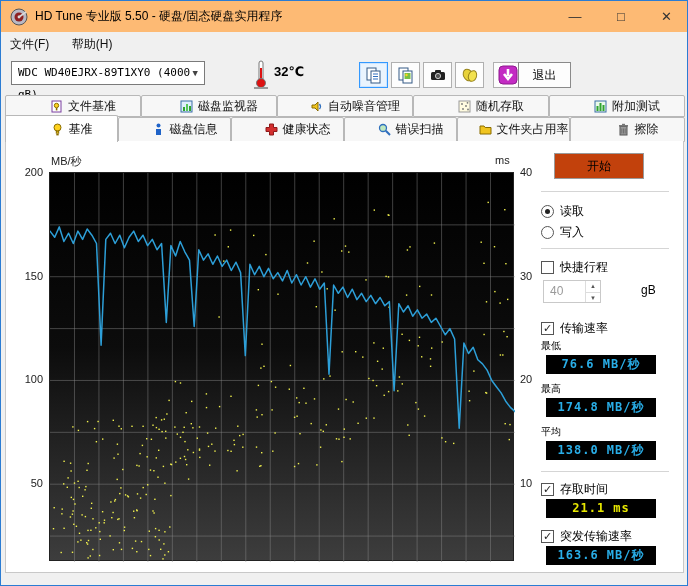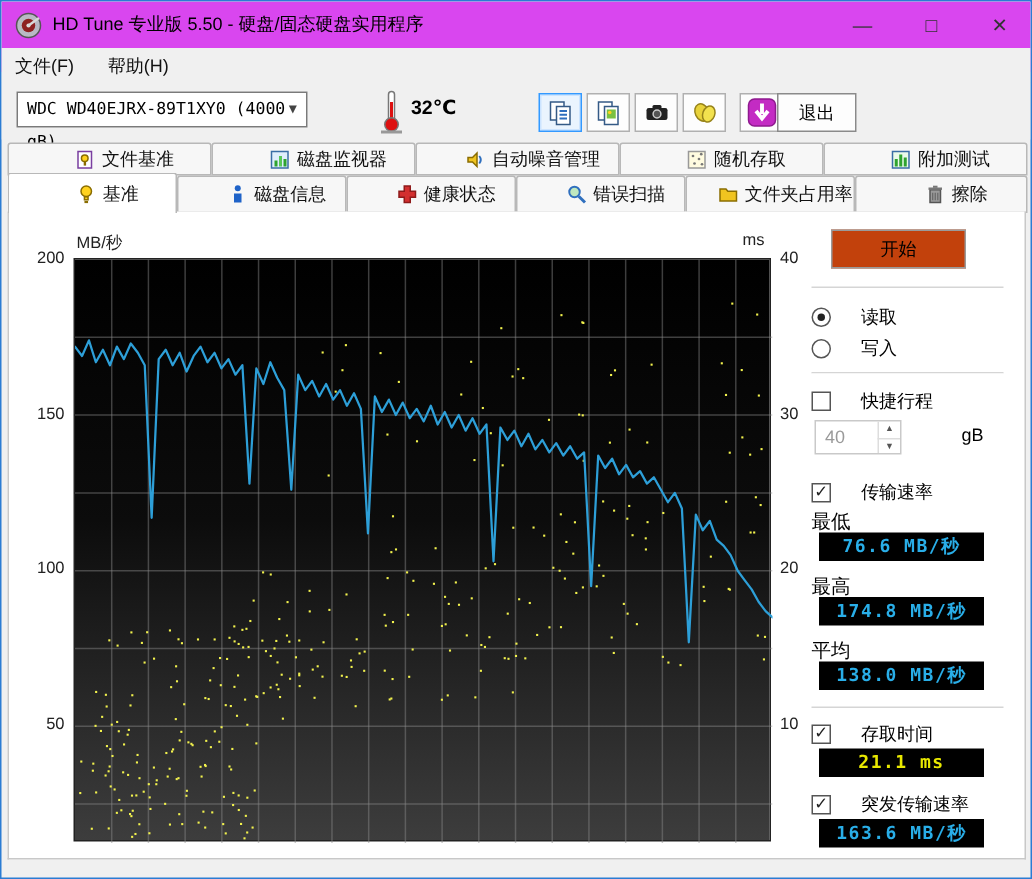--- a/index.html
+++ b/index.html
@@ -2,21 +2,21 @@
 <html><head>
 <meta charset="utf-8">
 <style>
   * { margin:0; padding:0; box-sizing:border-box; }
   html,body { background:#cfcfcf; }
   body { font-family:"Liberation Sans","DejaVu Sans",sans-serif; }
   .win { position:relative; width:688px; height:586px; background:#f0f0f0;
          border:1px solid #2b7cd3; overflow:hidden; }
 
   
-  .titlebar { position:absolute; left:0; top:0; width:100%; height:47px; background:#d946ef; }
+  .titlebar { position:absolute; left:0; top:0; width:100%; height:47px; background:#fdba74; }
   .title-text { position:absolute; left:34px; top:0; line-height:31px; font-size:12px; color:#000; }
   .app-icon { position:absolute; left:9px; top:7px; width:18px; height:18px; }
   .winbtn { position:absolute; top:0; width:46px; height:31px; text-align:center;
             line-height:31px; font-size:13px; color:#333; }
   .winbtn.close { width:45px; }
 
   
   .menubar { position:absolute; left:0; top:31px; width:100%; height:23px; background:#f0f0f0; }
   .menu-item { display:inline-block; padding:4px 9px; font-size:12px; color:#111; }
 
@@ -58,38 +58,38 @@
   #left-ticks  { position:absolute; left:14px; top:171px; width:30px; height:389px; }
   #right-ticks { position:absolute; left:519px; top:171px; width:30px; height:389px; }
   .tickL { right:2px; } .tickR { left:0; }
 
   
   .start-btn { position:absolute; left:553px; top:152px; width:90px; height:26px; background:#c2410c;
                border:1px solid #9a9a9a; font-size:12px; text-align:center; line-height:24px; color:#000; }
   .sep { position:absolute; left:540px; width:128px; height:2px;
          border-top:1px solid #d5d5d5; border-bottom:1px solid #fff; }
   .ctl-row { position:absolute; left:540px; height:18px; display:flex; align-items:center;
-             gap:20px; font-size:12px; color:#000; }
+             gap:6px; font-size:12px; color:#000; }
   .radio { width:13px; height:13px; border:1px solid #555; border-radius:50%; background:#fff;
            position:relative; flex:none; }
   .radio.on::after { content:""; position:absolute; left:3px; top:3px; width:5px; height:5px;
                      border-radius:50%; background:#222; }
   .cb { width:13px; height:13px; border:1px solid #555; background:#fff; position:relative;
         flex:none; font-size:11px; line-height:11px; text-align:center; color:#222; }
   .cb.on::after { content:"✓"; position:absolute; left:0; top:0; width:100%; height:100%;
                   font-weight:bold; }
   .spinbox { position:absolute; left:542px; top:279px; width:58px; height:23px; background:#fff;
              border:1px solid #c9c9c9; }
   .spinbox .val { position:absolute; left:6px; top:0; line-height:21px; font-size:12px; color:#9a9a9a; }
   .spin { position:absolute; right:0; top:0; width:15px; height:100%; }
   .spin div { height:50%; border-left:1px solid #ddd; font-size:6px; line-height:10px;
               text-align:center; color:#555; }
   .spin div + div { border-top:1px solid #ddd; }
   .unit-label { position:absolute; left:640px; top:282px; font-size:12px; color:#000; }
-  .stat-label { position:absolute; left:540px; font-size:13px; color:#000; }
+  .stat-label { position:absolute; left:540px; font-size:10px; color:#000; }
   .lcd { position:absolute; left:545px; width:110px; height:19px; background:#000;
          font-family:"DejaVu Sans Mono",monospace; font-size:12px; font-weight:bold;
          text-align:center; line-height:19px; letter-spacing:1px; }
   .lcd.cyan { color:#29aee8; }
   .lcd.yellow { color:#e8e800; }
 </style>
 </head>
 <body>
 
 <div class="win">

